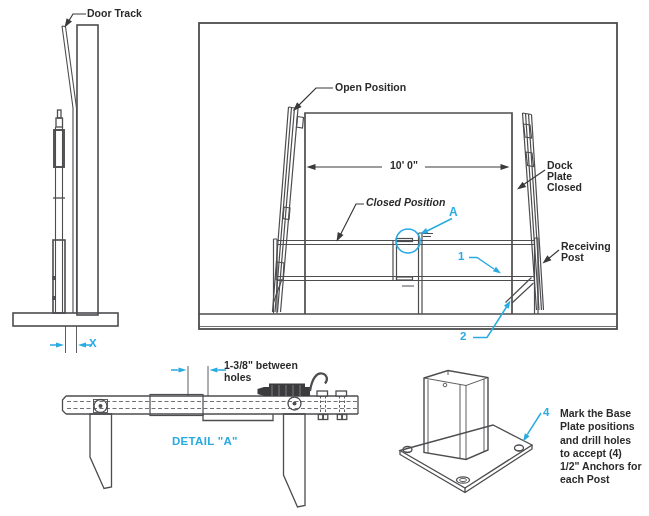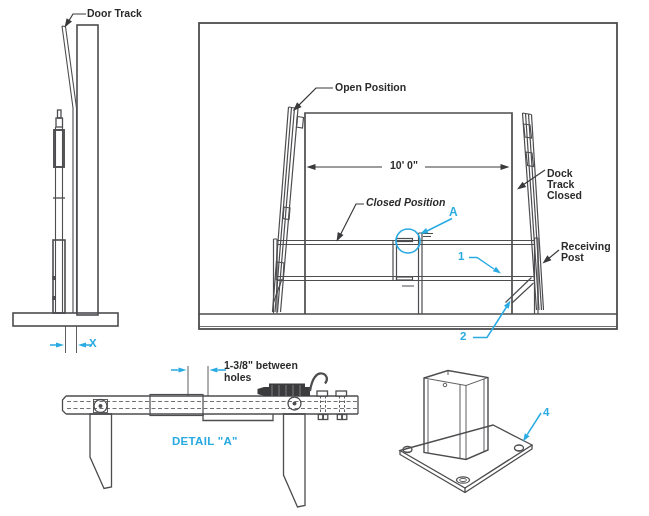--- a/index.html
+++ b/index.html
@@ -150,23 +150,23 @@
     <polygon points="523,441.5 524.9,433.2 529.6,436.2" fill="#29abe2" stroke="none"></polygon>
   </g>
 </svg>
 
 <div class="lbl" style="left:87px;top:8px;text-align:center;">Door Track</div>
 <div class="lbl cyan c1" style="left:89px;top:338px;">X</div>
 
 <div class="lbl" style="left:335px;top:82px;text-align:right;">Open Position</div>
 <div class="lbl dimtext" style="left:383px;top:160px;width:42px;">10' 0"</div>
 
-<div class="lbl" style="left:547px;top:168px;">
+<div class="lbl" style="left:547px;top:160px;">
   <div>Dock</div>
-  <div>Track</div>
+  <div>Plate</div>
   <div>Closed</div>
 </div>
 
 <div class="lbl" style="left:366px;top:197px;font-style:italic;">Closed Position</div>
 <div class="lbl cyan" style="left:449px;top:207px;font-size:12px;">A</div>
 <div class="lbl cyan c1" style="left:458px;top:251px;">1</div>
 <div class="lbl cyan c1" style="left:460px;top:331px;">2</div>
 
 <div class="lbl" style="left:561px;top:241px;">
   <div>Receiving</div>
@@ -174,14 +174,22 @@
 </div>
 
 <div class="lbl" style="left:224px;top:360px;line-height:11.5px;">
   <div>1-3/8" between</div>
   <div>holes</div>
 </div>
 
 <div class="lbl cyan title" style="left:172px;top:436px;">DETAIL "A"</div>
 
 <div class="lbl cyan c1" style="left:543px;top:407px;">4</div>
+<div class="lbl note" style="left:560px;top:407px;">
+  <div>Mark the Base</div>
+  <div>Plate positions</div>
+  <div>and drill holes</div>
+  <div>to accept (4)</div>
+  <div>1/2" Anchors for</div>
+  <div>each Post</div>
+</div>
 
 </div>
 
 </body></html>

